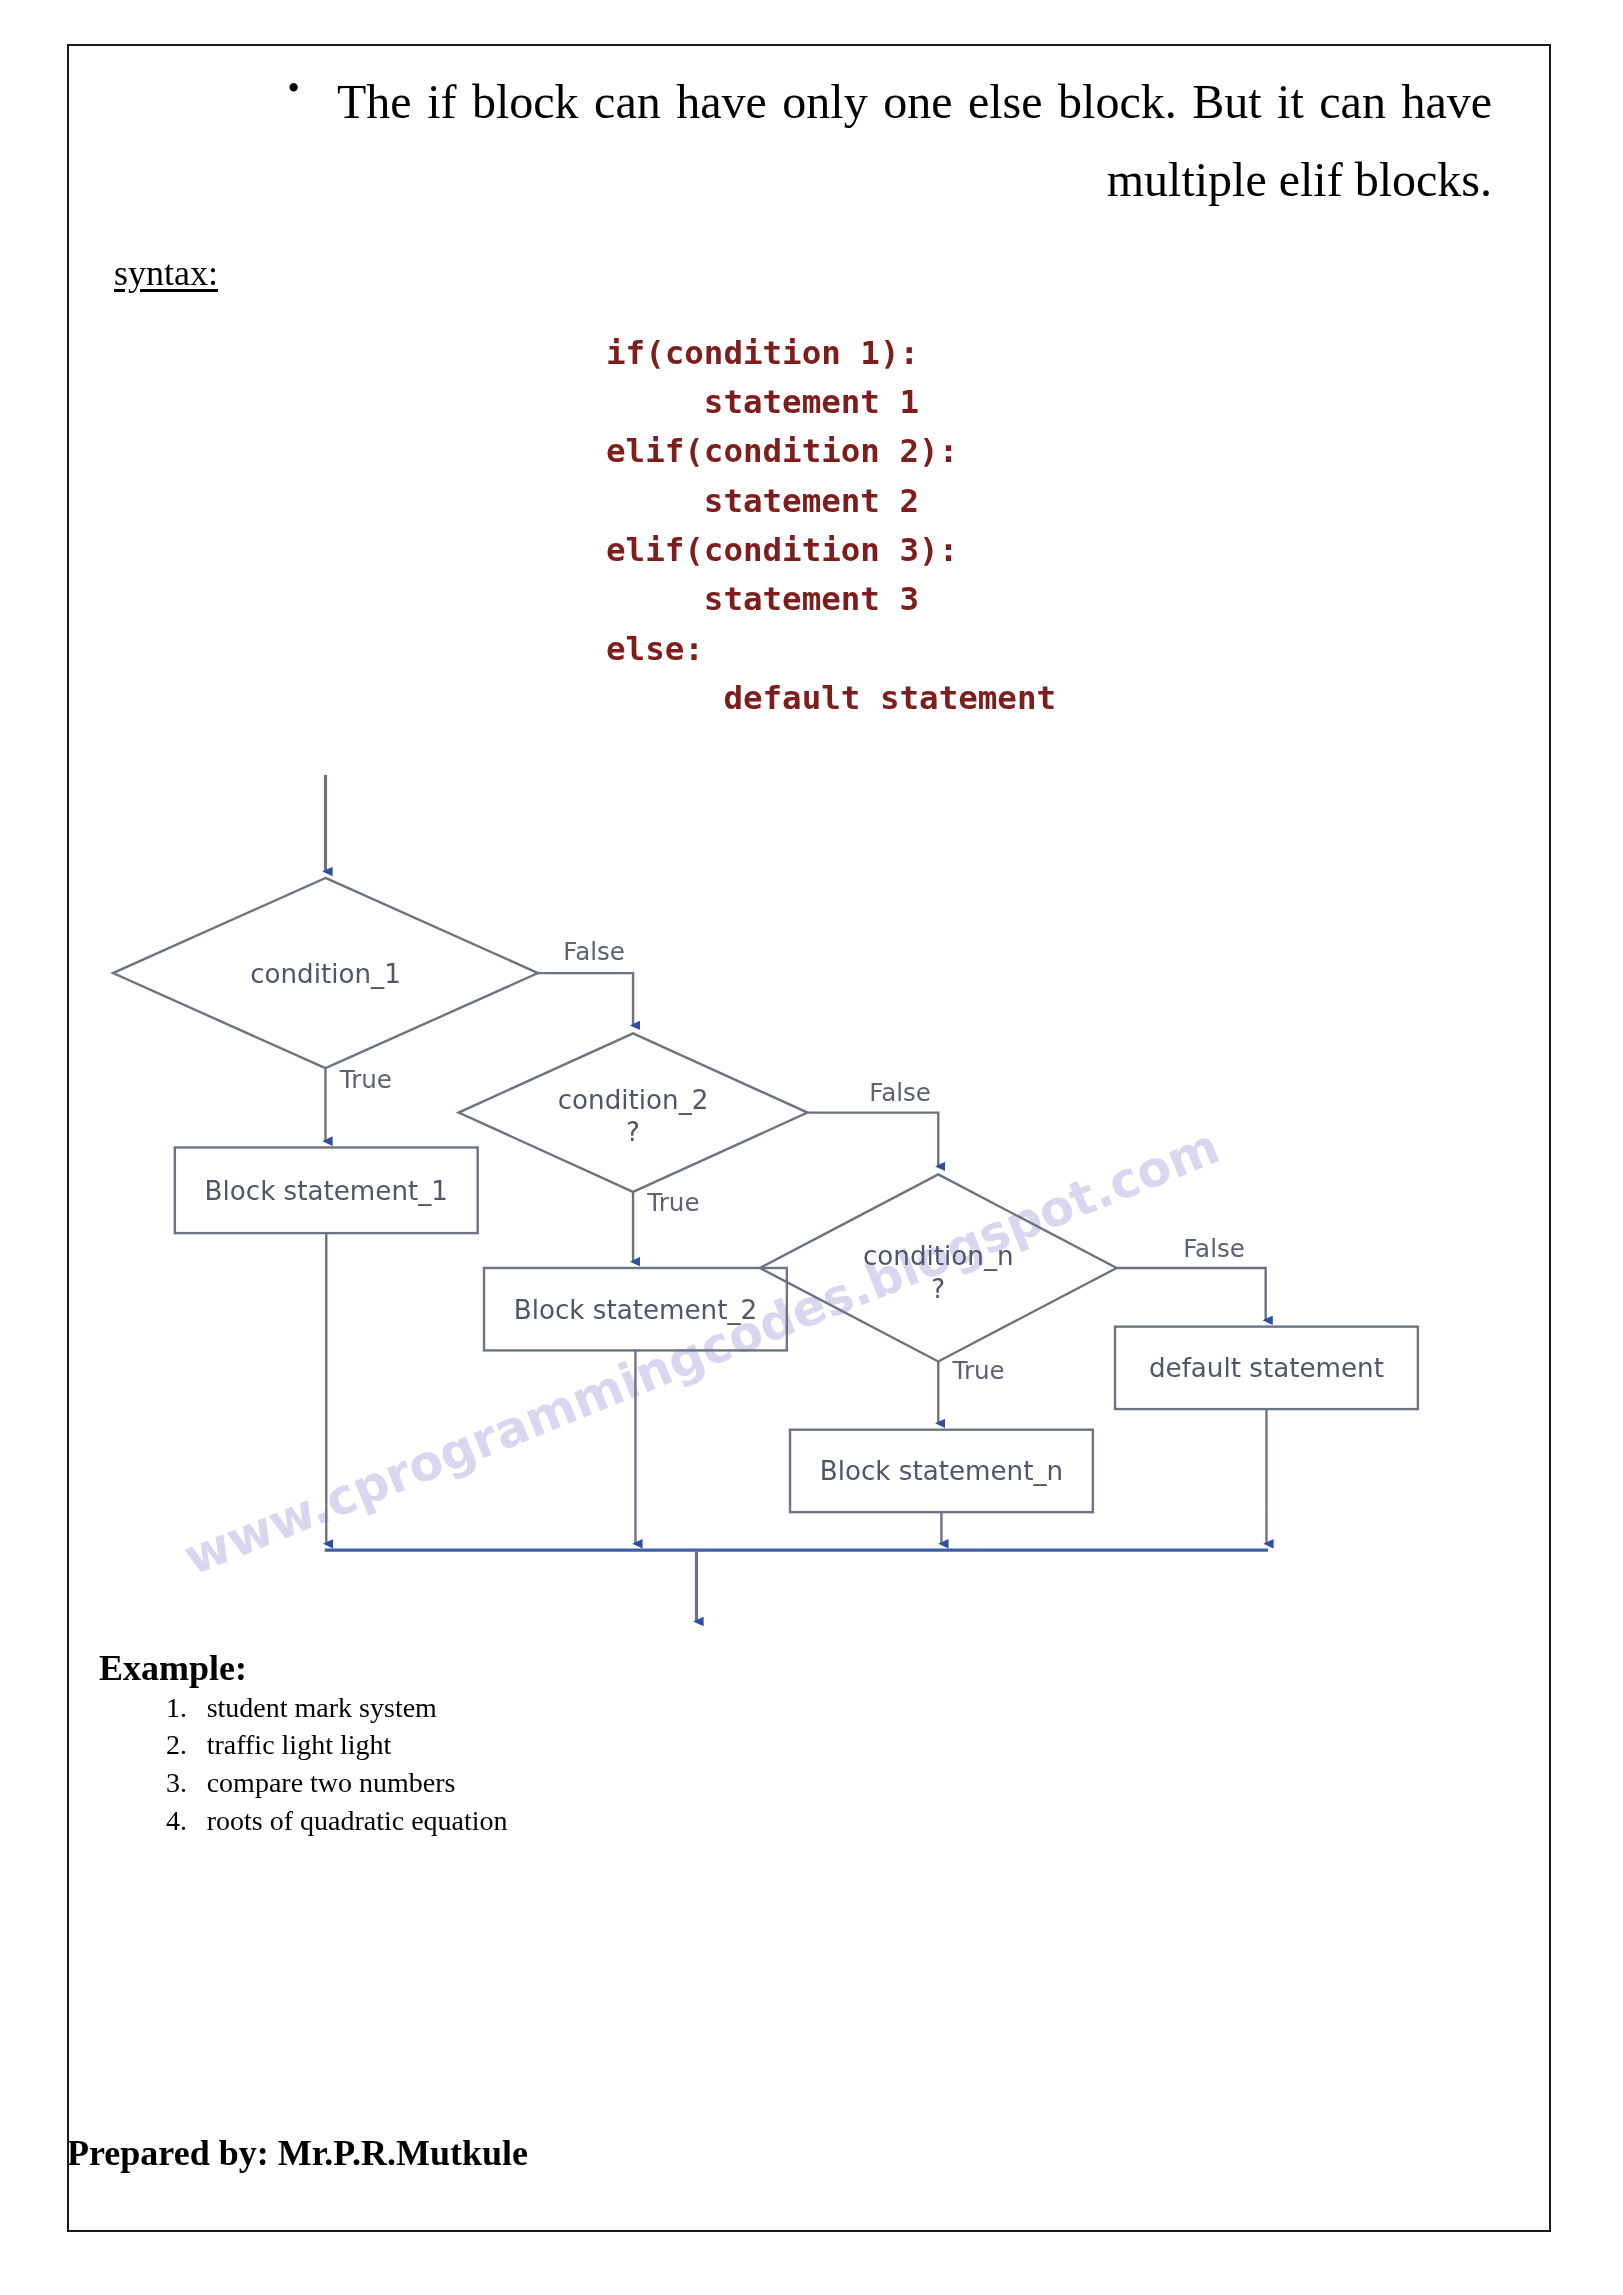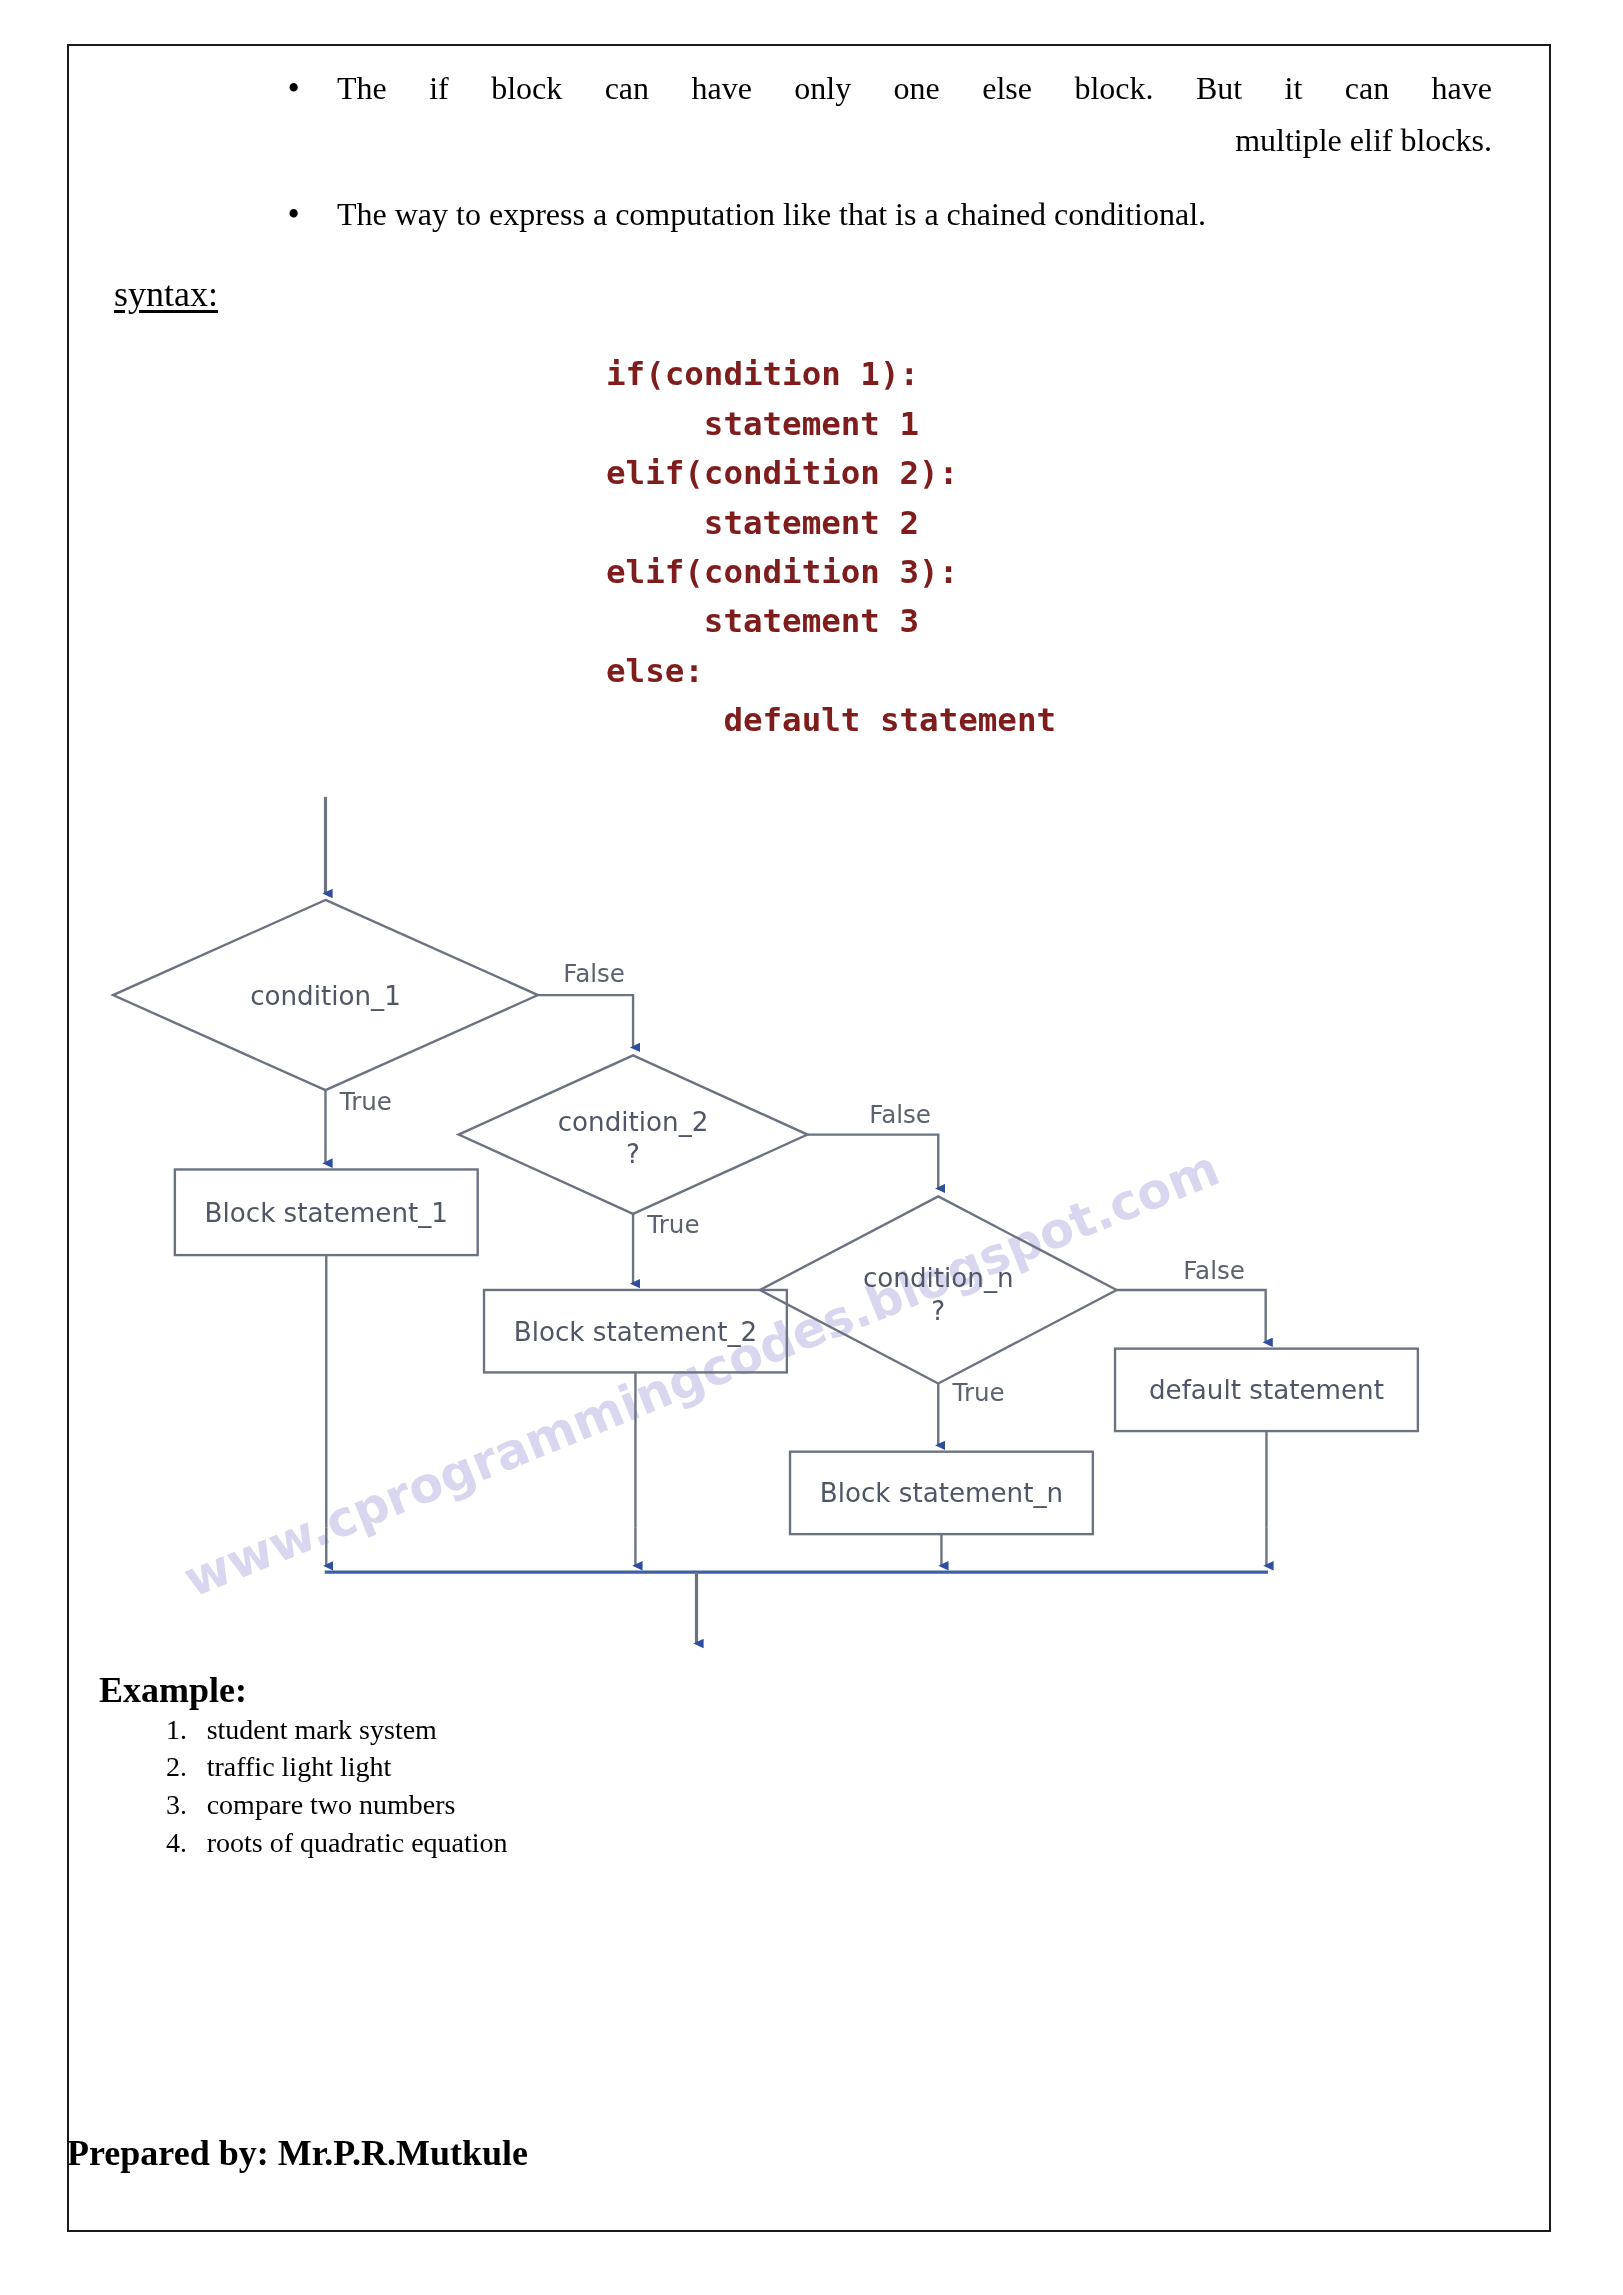--- a/index.html
+++ b/index.html
@@ -43,21 +43,21 @@
   .bullet-list {
     list-style: none;
     margin: 0;
     padding: 0;
   }
   .bullet-item {
     position: relative;
     padding-left: 59px;
     margin-left: 179px;
     margin-right: 27px;
-    font-size: 32px;
+    font-size: 48px;
     line-height: 1.62;
     text-align: justify;
   }
   .bullet-item.second {
     margin-top: 22px;
     text-align: left;
   }
   .bullet-item::before {
     content: "\2022";
     position: absolute;
@@ -161,21 +161,20 @@
 <div class="page">
   <div class="page-border"></div>
 
   <div class="content">
 
     <ul class="bullet-list">
       <li class="bullet-item justify-hack">
         <span class="line1">The if block can have only one else block. But it can have</span>
         <span class="line2">multiple elif blocks.</span>
       </li>
-      <li class="bullet-item second">The way to express a computation like that is a chained conditional.</li>
     </ul>
 
     <div class="section-heading" id="syntax-heading">syntax:</div>
 
     <pre class="code-block">if(condition 1):
      statement 1
 elif(condition 2):
      statement 2
 elif(condition 3):
      statement 3

